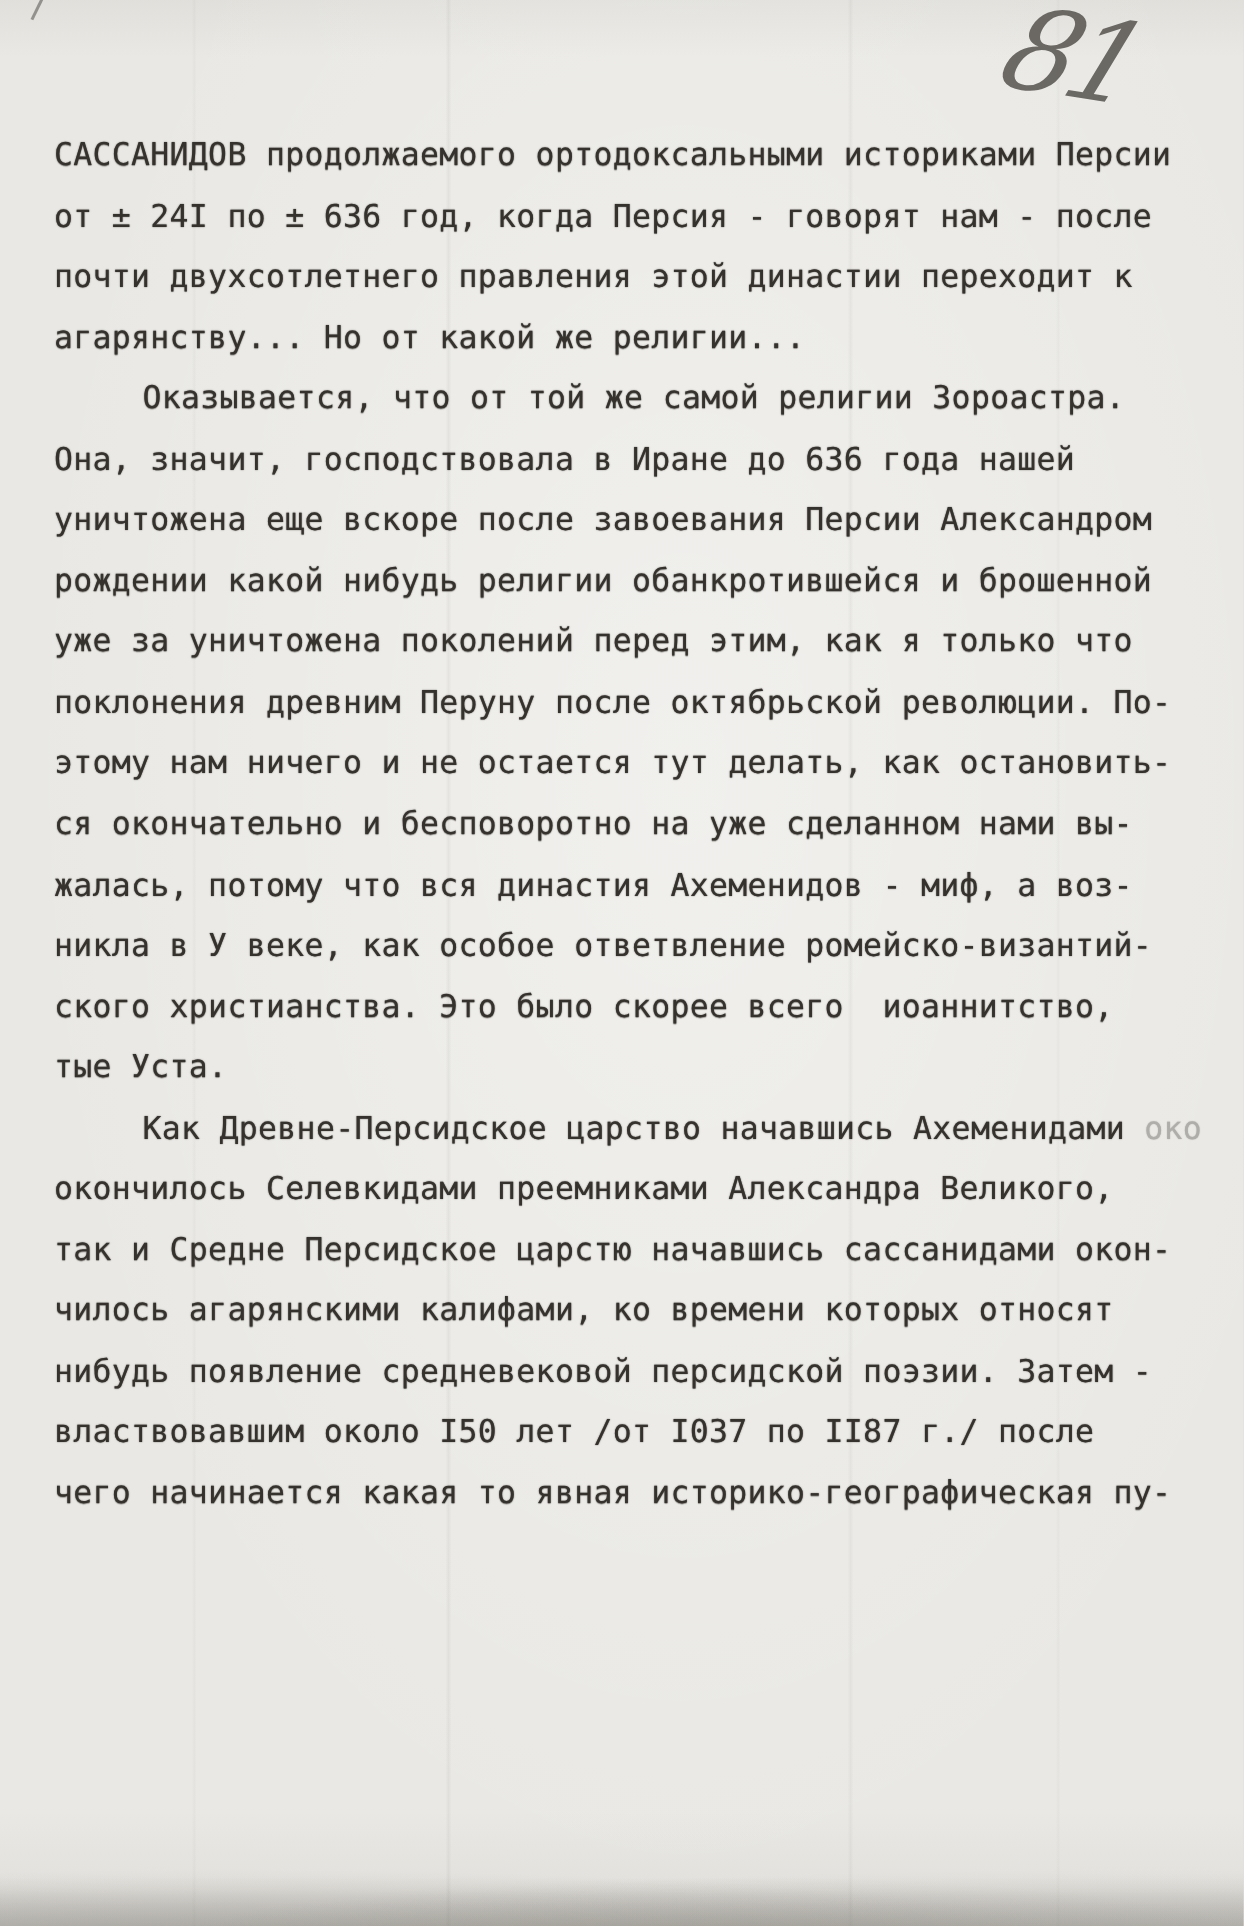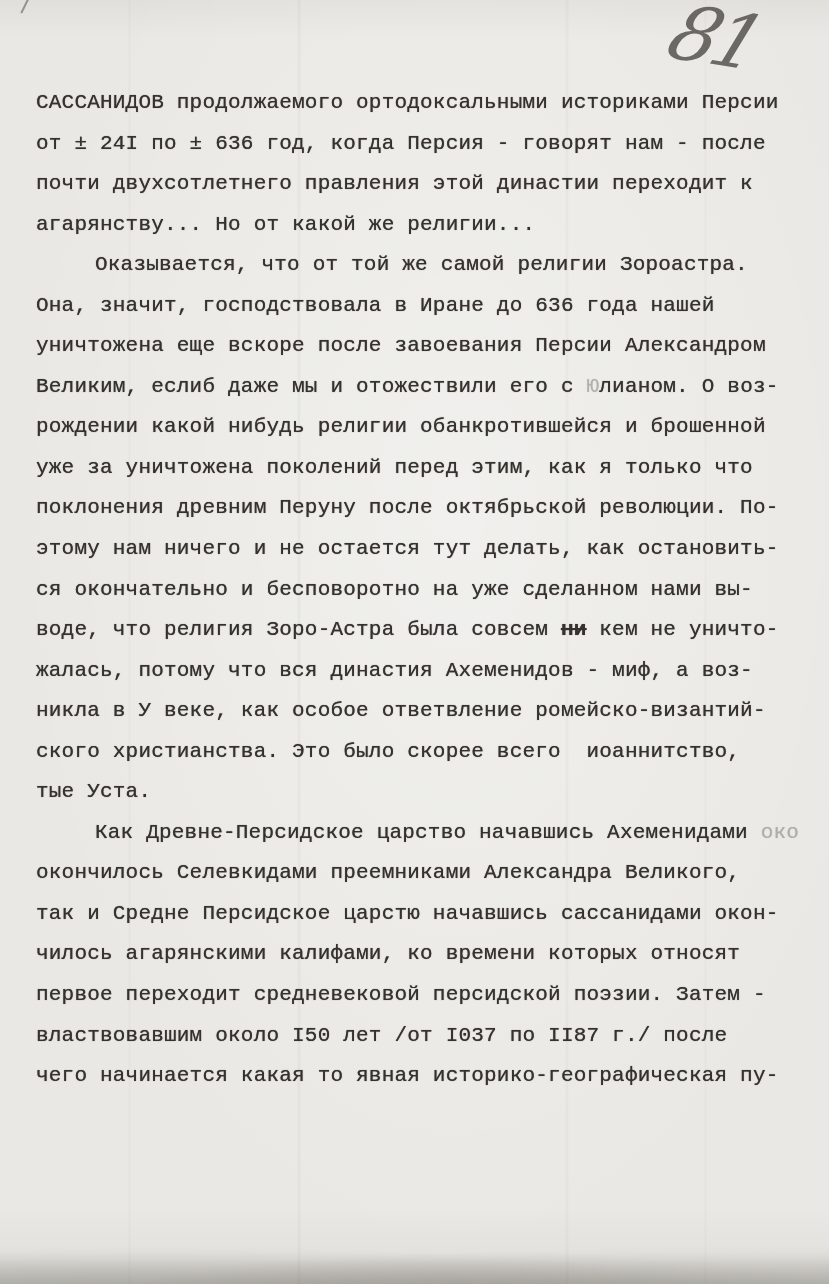--- a/index.html
+++ b/index.html
@@ -62,40 +62,38 @@
     background:rgba(82,80,76,0.55);
     transform:rotate(26deg);
   }
 </style>
 </head>
 <body>
 
 <div class="page">
   <div class="pencil-tick"></div>
   <div class="handwritten">81</div>
-  <div class="textblock" style="color: rgb(53, 50, 46); font-family: Liberation Mono, monospace;">
+  <div class="textblock" style="color: rgb(53, 50, 46);">
       <div class="line"><span>САССАНИДОВ продолжаемого ортодоксальными историками Персии</span></div>
       <div class="line"><span>от ± 24I по ± 636 год, когда Персия - говорят нам - после</span></div>
       <div class="line"><span>почти двухсотлетнего правления этой династии переходит к</span></div>
       <div class="line"><span>агарянству... Но от какой же религии...</span></div>
       <div class="line indent"><span>Оказывается, что от той же самой религии Зороастра.</span></div>
       <div class="line"><span>Она, значит, господствовала в Иране до 636 года нашей</span></div>
       <div class="line"><span>уничтожена еще вскоре после завоевания Персии Александром</span></div>
-      <div class="line"><span>Великим, еслиб даже мы и отожествили его с </span><span class="faint">Ю</span><span>лианом. О воз-</span></div>
       <div class="line"><span>рождении какой нибудь религии обанкротившейся и брошенной</span></div>
       <div class="line"><span>уже за уничтожена поколений перед этим, как я только что</span></div>
       <div class="line"><span>поклонения древним Перуну после октябрьской революции. По-</span></div>
       <div class="line"><span>этому нам ничего и не остается тут делать, как остановить-</span></div>
       <div class="line"><span>ся окончательно и бесповоротно на уже сделанном нами вы-</span></div>
-      <div class="line"><span>воде, что религия Зоро-Астра была совсем </span><span class="strike">ни</span><span> кем не уничто-</span></div>
       <div class="line"><span>жалась, потому что вся династия Ахеменидов - миф, а воз-</span></div>
       <div class="line"><span>никла в У веке, как особое ответвление ромейско-византий-</span></div>
       <div class="line"><span>ского христианства. Это было скорее всего  иоаннитство,</span></div>
       <div class="line"><span>тые Уста.</span></div>
       <div class="line indent"><span>Как Древне-Персидское царство начавшись Ахеменидами </span><span class="faint">око</span></div>
       <div class="line"><span>окончилось Селевкидами преемниками Александра Великого,</span></div>
       <div class="line"><span>так и Средне Персидское царстю начавшись сассанидами окон-</span></div>
       <div class="line"><span>чилось агарянскими калифами, ко времени которых относят</span></div>
-      <div class="line"><span>первое переходит средневековой персидской поэзии. Затем -</span></div>
+      <div class="line"><span>нибудь появление средневековой персидской поэзии. Затем -</span></div>
       <div class="line"><span>властвовавшим около I50 лет /от I037 по II87 г./ после</span></div>
       <div class="line"><span>чего начинается какая то явная историко-географическая пу-</span></div>
     </div>
 </div>
 
 </body></html>

